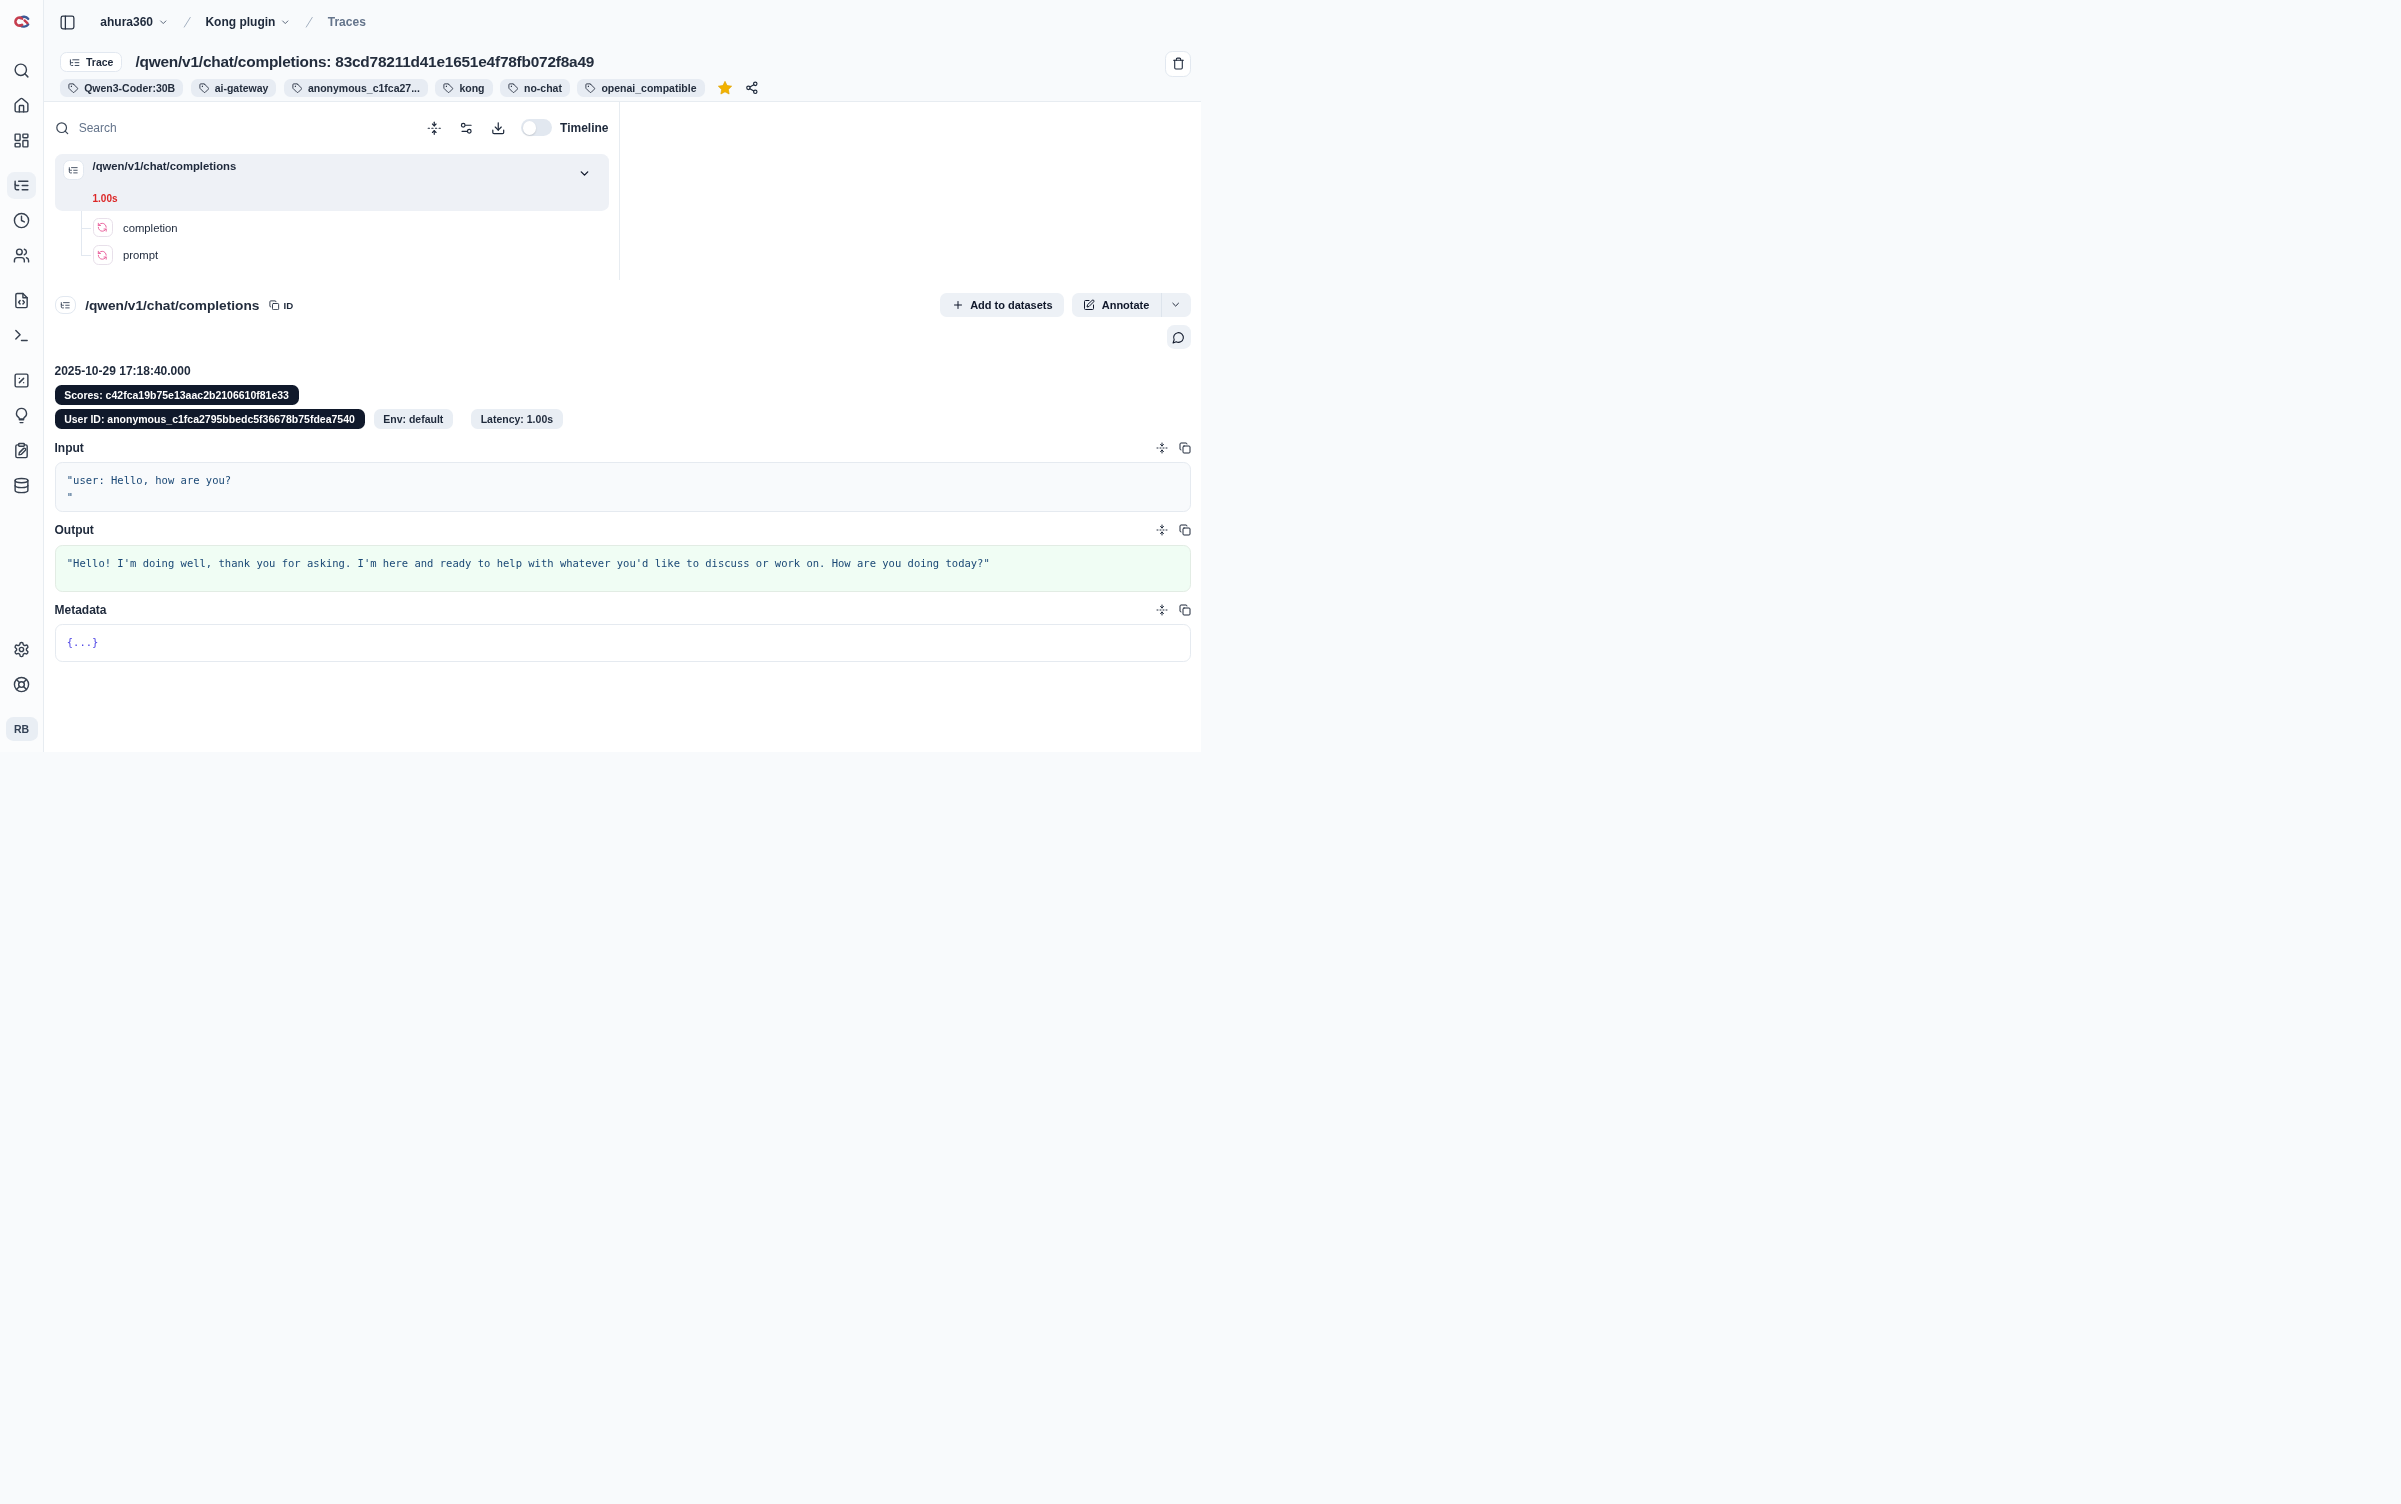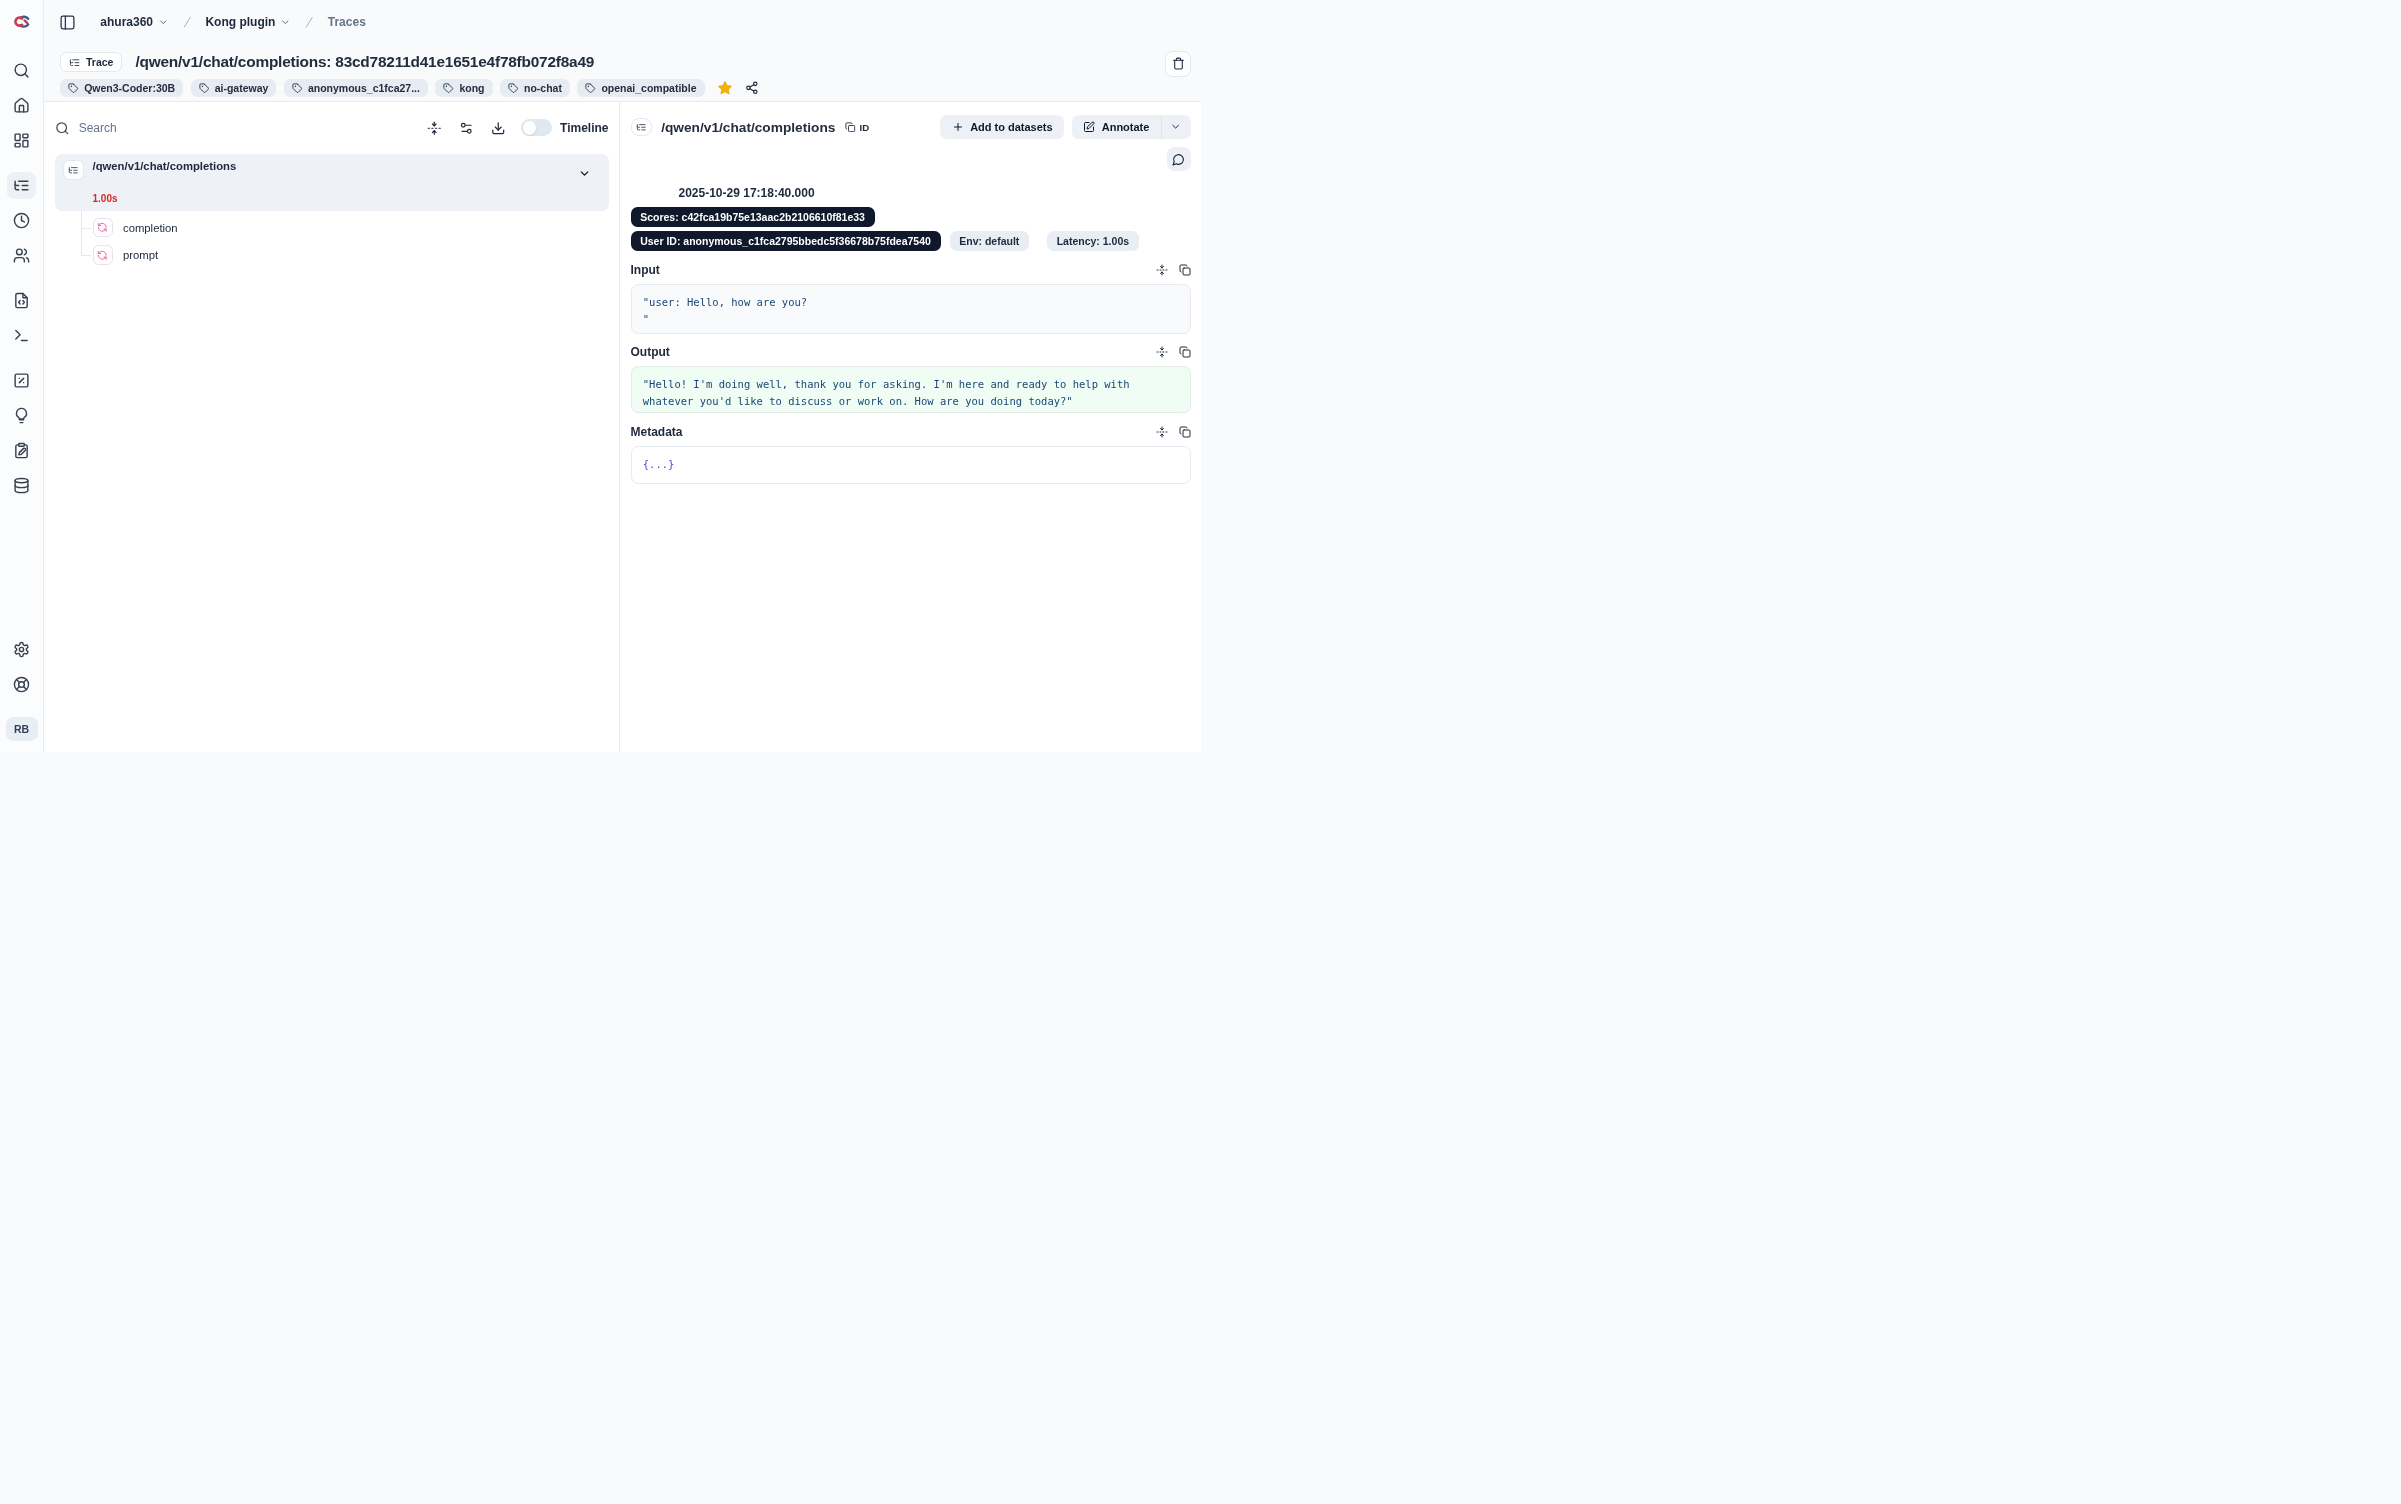--- a/index.html
+++ b/index.html
@@ -42,21 +42,21 @@
   .tag-pill { display:inline-flex; align-items:center; gap:5.7px; background:#e7ecf3; border-radius:6.5px; padding:3.2px 8px; font-size:10.5px; font-weight:700; color:#232d3d; cursor:pointer; }
   .tag-pill svg { width:10.5px; height:10.5px; color:#232d3d; }
   .star-btn { margin-left:4.8px; cursor:pointer; }
   .star-btn svg { width:16px; height:16px; }
   .share-btn { margin-left:4.8px; color:#1e293b; cursor:pointer; }
   .share-btn svg { width:13.7px; height:13.7px; }
   .delete-btn { position:absolute; right:9.7px; top:6.5px; width:26px; height:26px; background:#fff; border:0.8px solid #e2e8f0; border-radius:7.3px; display:flex; align-items:center; justify-content:center; color:#1e293b; cursor:pointer; }
   .delete-btn svg { width:13px; height:13px; }
 
   
-  .content { grid-row:3; grid-column:2; display:flex; background:#fff; min-height:0; }
+  .content { grid-row:3; grid-column:2; display:flex; background:#fff; min-height:0;flex-direction:column; }
   .tree-panel { width:576px; border-right:0.8px solid #e7ecf1; padding:11.3px 10.5px; background:#fff; }
   .detail-panel { flex:1; position:relative; padding:0 10.5px; background:#fff; min-width:0; }
 
   
   .search-row { display:flex; align-items:center; height:29px; }
   .search-box { display:flex; align-items:center; gap:9.7px; flex:1; color:#64748b; }
   .search-box svg { width:14.5px; height:14.5px; color:#3b4757; }
   .search-input { border:none; outline:none; background:transparent; font-size:12px; color:#1e293b; width:178px; font-family:"Liberation Sans", sans-serif; }
   .search-input::placeholder { color:#64748b; }
   .tool-ico { width:22.6px; height:22.6px; display:flex; align-items:center; justify-content:center; color:#1e293b; cursor:pointer; margin-left:9.7px; }
@@ -92,21 +92,21 @@
   .btn-soft { display:flex; align-items:center; gap:6.5px; background:#edf1f6; border:none; border-radius:6.5px; height:23.4px; padding:0 11.3px; font-size:11px; font-weight:600; color:#0f172a; font-family:"Liberation Sans", sans-serif; cursor:pointer; }
   .btn-soft svg { width:12px; height:12px; }
   .split { display:flex; align-items:stretch; background:#edf1f6; border-radius:6.5px; overflow:hidden; }
   .split .btn-soft { border-radius:0; background:transparent; }
   .split-divider { width:0.8px; background:#dde4ec; }
   .split-caret { width:29px; display:flex; align-items:center; justify-content:center; color:#0f172a; cursor:pointer; }
   .split-caret svg { width:11.3px; height:11.3px; }
   .comment-btn { position:absolute; right:10.5px; top:45px; width:24px; height:24px; background:#edf1f6; border-radius:7.3px; display:flex; align-items:center; justify-content:center; color:#0f172a; cursor:pointer; }
   .comment-btn svg { width:13px; height:13px; }
 
-  .timestamp { margin-top:47px; font-size:12px; font-weight:600; color:#1e293b;margin-left:48px; }
+  .timestamp { margin-top:47px; font-size:12px; font-weight:600; color:#1e293b; }
   .badge-row { display:flex; align-items:center; gap:9px; margin-top:6.5px; }
   .badge-dark { background:#10192b; color:#fff; border-radius:6.5px; padding:4px 9.7px; font-size:10.5px; font-weight:700; cursor:pointer; }
   .badge-light { background:#e9eef4; color:#1e293b; border-radius:6.5px; padding:4px 9.7px; font-size:10.5px; font-weight:700; }
 
   .tabs-row { display:flex; align-items:flex-end; margin-top:9.7px; border-bottom:0.8px solid #e7ecf1; position:relative; }
   .tab { font-size:12px; font-weight:700; color:#0f172a; padding:0 2.4px 7.3px 2.4px; margin-right:19.4px; cursor:pointer; position:relative; }
   .tab.active::after { content:""; position:absolute; left:-2.4px; right:-2.4px; bottom:-0.8px; height:2.8px; background:#4f46e5; border-radius:0.8px; }
   .tab.inactive { font-weight:600; color:#1f2937; }
   .format-seg { margin-left:auto; margin-bottom:3.2px; display:flex; align-items:center; background:#eef2f6; border-radius:7.3px; padding:1.6px 2.4px; }
   .seg-opt { font-size:11px; font-weight:600; color:#64748b; padding:2.4px 8px; cursor:pointer; }

